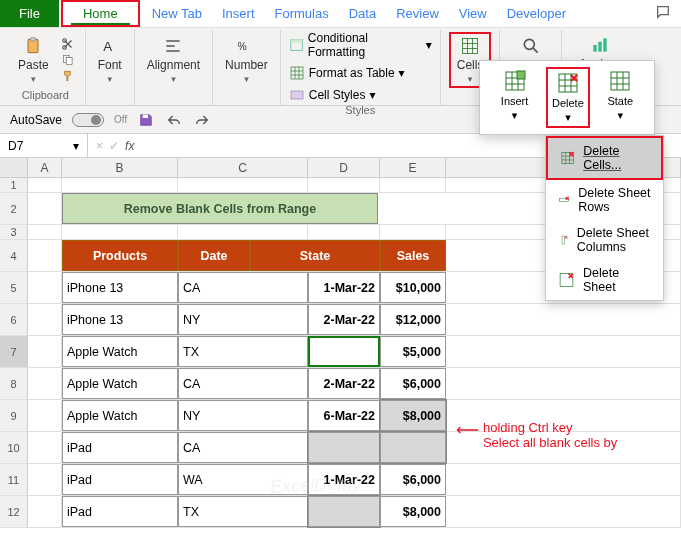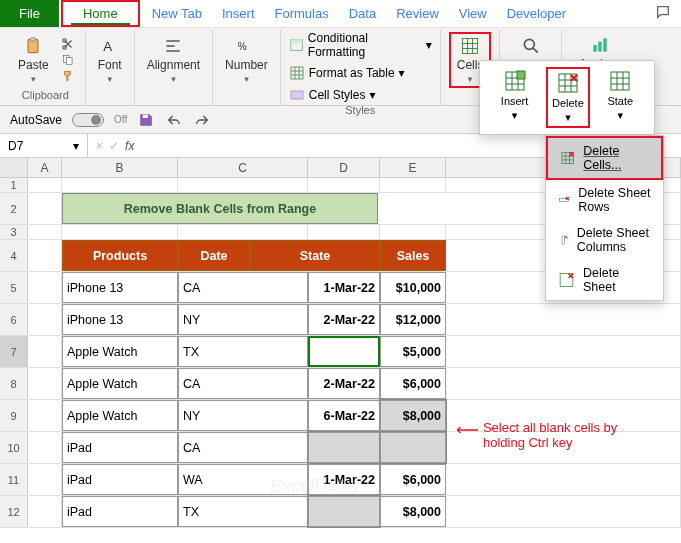--- a/index.html
+++ b/index.html
@@ -469,18 +469,18 @@
     <div class="cell td w-c">TX</div>
     <div class="cell td r w-d sel-cell"></div>
     <div class="cell td r w-e">$8,000</div>
     <div class="cell w-rest"></div>
     </div>
 </div>
 
 <div class="anno" style="top:420px; left:456px; display:flex; align-items:flex-start; gap:4px;">
   <span class="arrow">⟵</span>
   <div>
+    <div>holding Ctrl key</div>
     <div>Select all blank cells by</div>
-    <div>holding Ctrl key</div>
   </div>
 </div>
 
 <div class="anno" style="top:475px; left:270px; color:#ccc; font-size:18px; font-style:italic; opacity:.25; transform:rotate(-2deg);">ExcelDemy</div>
 
 </body></html>

